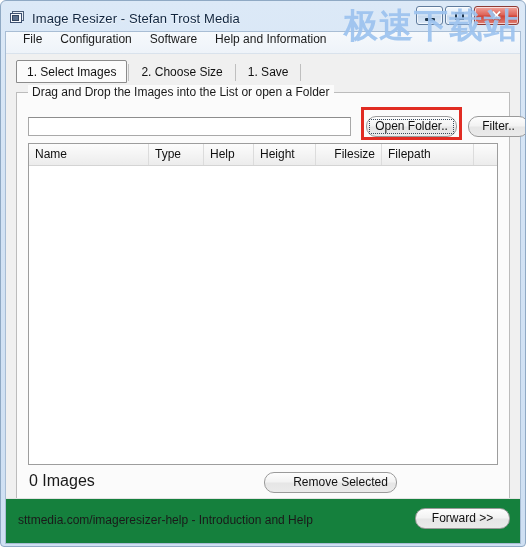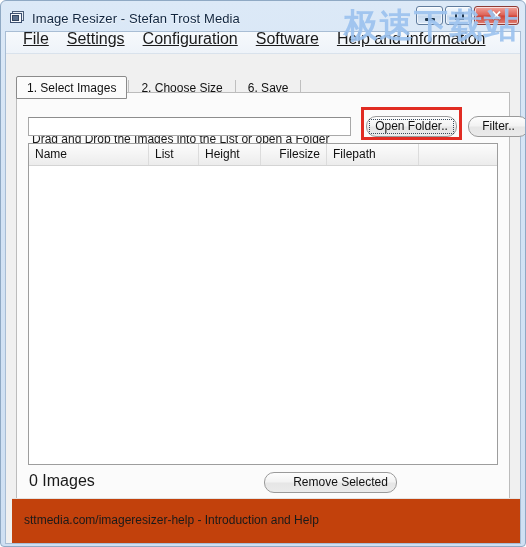--- a/index.html
+++ b/index.html
@@ -111,33 +111,32 @@
   
   #menubar {
     height: 21px;
     display: flex;
     align-items: center;
     background: linear-gradient(to bottom, #f6f9fc 0%, #eef3f9 100%);
     border-bottom: 1px solid #d9e2ec;
     padding-left: 8px;
   }
   .menu-item {
-    font-size: 16px;
+    font-size: 12px;
     color: #1a1a1a;
     padding: 2px 9px 10px 9px;
     white-space: nowrap;
     cursor: default;
-    text-decoration: underline;
   }
 
   
   #tabstrip {
     position: relative;
     height: 23px;
-    margin: 22px 0 0 10px;
+    margin: 6px 0 0 10px;
     display: flex;
     align-items: flex-end;
   }
   .tab {
     font-size: 12px;
     color: #111;
     padding: 4px 10px 4px 10px;
     box-sizing: border-box;
     height: 23px;
     border: 1px solid transparent;
@@ -173,21 +172,20 @@
   }
   #groupbox-label {
     position: absolute;
     left: 11px;
     top: -8px;
     background: #fbfbfb;
     padding: 0 4px;
     font-size: 12px;
     color: #1a1a1a;
     white-space: nowrap;
-    margin-top: 47px;
   }
 
   
   #path-row {
     position: absolute;
     left: 11px;
     top: 23px;
     right: 11px;
     height: 21px;
   }
@@ -319,23 +317,22 @@
     top: auto;
   }
 
   
   #footer {
     position: absolute;
     left: 0;
     right: 0;
     bottom: 0;
     height: 44px;
-    background: #c2410c;
+    background: #15803d;
     border-top: 1px solid #e3e3e3;
-    margin-left: 6px;
   }
   #help-link {
     position: absolute;
     left: 12px;
     top: 14px;
     font-size: 12px;
     color: #1a1a1a;
     white-space: nowrap;
     cursor: default;
   }
@@ -387,32 +384,31 @@
       <div class="winbtn close">
         <span class="glyph-close">✕</span>
       </div>
     </div>
   </div>
 
   <div id="client">
 
     <div id="menubar">
       <div class="menu-item">File</div>
-      <div class="menu-item">Settings</div>
       <div class="menu-item">Configuration</div>
       <div class="menu-item">Software</div>
       <div class="menu-item">Help and Information</div>
     </div>
 
     <div id="tabstrip">
       <div class="tab selected">1. Select Images</div>
       <div class="tab-sep"></div>
       <div class="tab">2. Choose Size</div>
       <div class="tab-sep"></div>
-      <div class="tab">6. Save</div>
+      <div class="tab">1. Save</div>
       <div class="tab-sep"></div>
     </div>
 
     <div id="groupbox">
       <div id="groupbox-label">Drag and Drop the Images into the List or open a Folder</div>
 
       <div id="path-row">
         <input id="path-input" type="text" placeholder="" style="">
         <div class="wbtn" id="open-folder-btn">
           <span>Open Folder..</span>
@@ -420,35 +416,39 @@
         </div>
         <div class="wbtn" id="filter-btn">
           <span>Filter..</span>
         </div>
         <div id="open-folder-highlight" style="border-color: rgb(225, 44, 35);"></div>
       </div>
 
       <div id="listview">
         <div id="listheader">
           <div class="hcell" style="width:120px">Name</div>
-          <div class="hcell" style="width:50px">List</div>
+          <div class="hcell" style="width:55px">Type</div>
+          <div class="hcell" style="width:50px">Help</div>
           <div class="hcell" style="width:62px">Height</div>
           <div class="hcell right" style="width:66px">Filesize</div>
           <div class="hcell" style="width:92px">Filepath</div>
           <div class="hcell" style="flex:1 1 auto;border-right:none"></div>
         </div>
         <div id="listbody"></div>
       </div>
 
       <div id="count-label">0 Images</div>
       <div class="wbtn" id="remove-selected-btn">
         <span>Remove Selected</span>
       </div>
     </div>
 
     <div id="footer">
       <div id="help-link">sttmedia.com/imageresizer-help - Introduction and Help</div>
+      <div class="wbtn" id="forward-btn">
+        <span>Forward &gt;&gt;</span>
+      </div>
     </div>
 
   </div>
 
   <div id="watermark">极速下载站</div>
 </div>
 
 </body></html>

